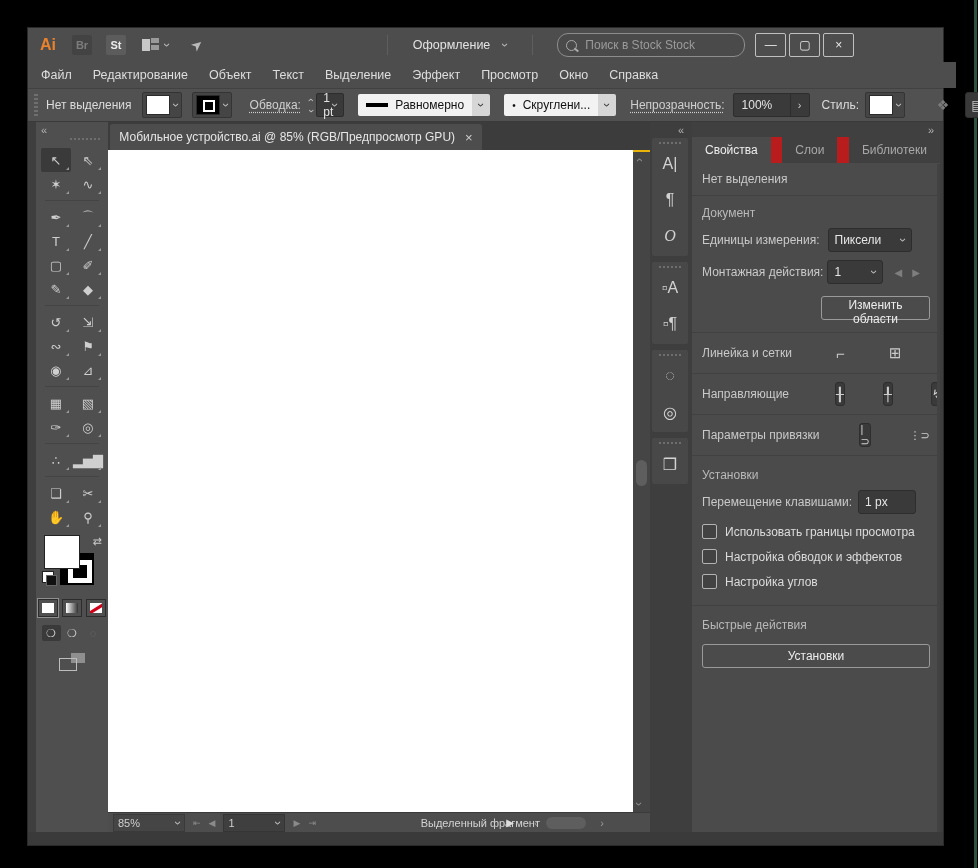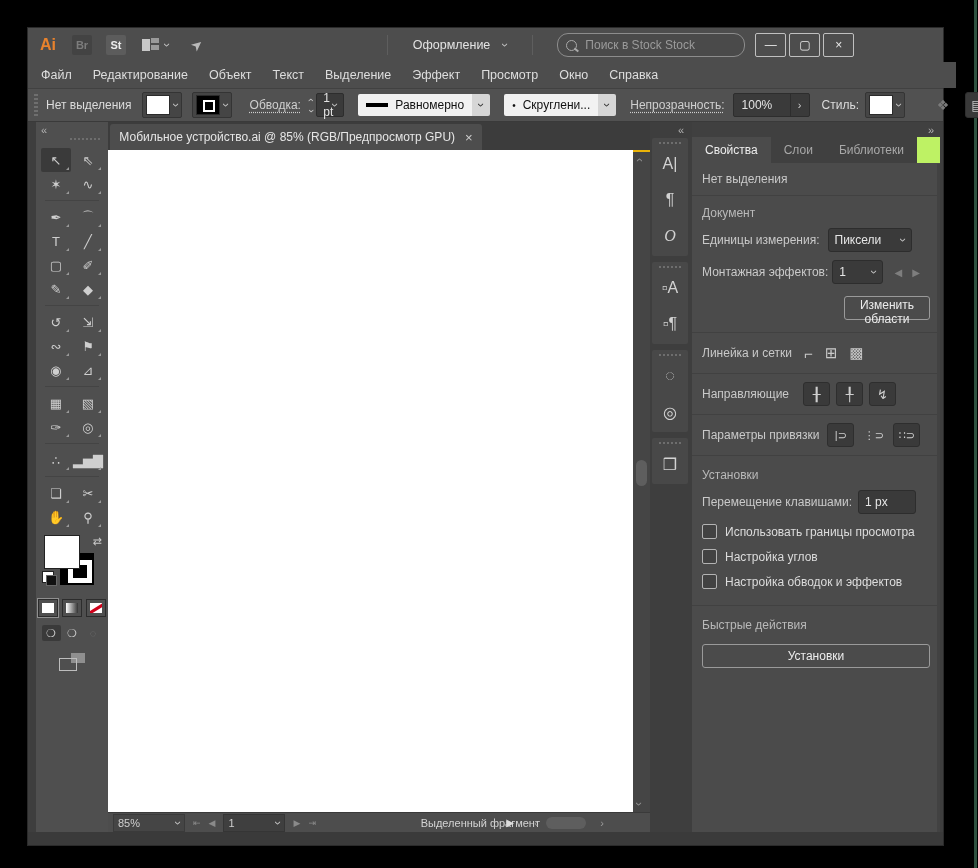--- a/index.html
+++ b/index.html
@@ -160,34 +160,34 @@
   .grip{height:8px;border-bottom:0;position:relative;}
   .grip::after{content:"";position:absolute;left:7px;right:7px;top:4px;border-top:2px dotted #6e6e6e;}
   .strip-icon{height:36px;display:flex;align-items:center;justify-content:center;color:#d2d2d2;
     font-size:16px;}
   .strip-icon.serif{font-family:"Liberation Serif",serif;font-style:italic;}
 
   
   #panel{position:absolute;left:664px;top:0;width:248px;height:710px;background:#4b4b4b;
     overflow:hidden;}
   #panel-header{height:15px;background:#404040;position:relative;}
-  #panel-tabsrow{height:26px;background:#bef264;display:flex;}
+  #panel-tabsrow{height:26px;background:#b91c1c;display:flex;justify-content:space-between;}
   .ptab{padding:0 13px;display:flex;align-items:center;font-size:12px;color:#a8a8a8;background:#404040;}
   .ptab.active{background:#4b4b4b;color:#ededed;}
   .sec{border-bottom:1px solid #414141;padding:0 10px;}
   .sec-title{color:#b9b9b9;font-size:12px;}
   #no-sel{height:32px;display:flex;align-items:center;color:#c9c9c9;}
   .frow{display:flex;align-items:center;margin-top:8px;}
   .flabel{color:#c9c9c9;white-space:nowrap;}
   .dd{display:flex;align-items:center;justify-content:space-between;background:#3a3a3a;
     border:1px solid #2d2d2d;border-radius:3px;height:22px;padding:0 6px;color:#e6e6e6;}
   .panel-btn{display:block;background:transparent;border:1px solid #9a9a9a;border-radius:3px;
     color:#ececec;font-size:12px;height:24px;font-family:inherit;}
   .arrows-dim{color:#7e7e7e;font-size:10px;letter-spacing:10px;margin-left:12px;}
-  .irow{display:flex;align-items:center;height:40px;}
+  .irow{display:flex;align-items:center;height:40px;gap:32px;}
   .glyph-ic{color:#c9c9c9;font-size:15px;margin-left:12px;}
   .sq-btn{width:25px;height:22px;display:flex;align-items:center;justify-content:center;
     border-radius:3px;color:#cfcfcf;font-size:13px;margin-left:6px;background:#3a3a3a;
     border:1px solid #2e2e2e;}
   .sq-btn.flat{background:transparent;border:1px solid transparent;}
   .cb-row{display:flex;align-items:center;margin-top:10px;}
   .cb{width:13px;height:13px;border:1px solid #b3b3b3;border-radius:2px;background:#424242;
     flex:0 0 auto;}
   .cb-label{color:#dcdcdc;margin-left:8px;font-size:12px;}
   #panel-scroll{position:absolute;right:0;top:42px;bottom:0;width:3px;background:#424242;}
@@ -527,29 +527,29 @@
         <div class="sec" style="padding-bottom:12px">
           <div class="sec-title" style="margin-top:10px">Документ</div>
           <div class="frow">
             <span class="flabel">Единицы измерения:</span>
             <span class="dd" style="width:70px;margin-left:8px">
               <span>Пиксели</span>
               <span class="chev"></span>
             </span>
           </div>
           <div class="frow">
-            <span class="flabel">Монтажная эффектов:</span>
+            <span class="flabel">Монтажная действия:</span>
             <span class="dd" style="width:70px;margin-left:4px">
               <span>1</span>
               <span class="chev"></span>
             </span>
             <span class="arrows-dim">◀▶</span>
           </div>
           <div class="frow" style="justify-content:flex-end;margin-top:12px">
-            <button class="panel-btn" style="width:86px">Изменить области</button>
+            <button class="panel-btn" style="width:109px">Изменить области</button>
           </div>
         </div>
 
         <div class="sec irow">
           <span class="flabel">Линейка и сетки</span>
           <span class="glyph-ic">⌐</span>
           <span class="glyph-ic">⊞</span>
           <span class="glyph-ic">▩</span>
         </div>
 
@@ -575,25 +575,25 @@
               <span>1 px</span>
             </span>
           </div>
           <div>
               <div class="cb-row">
                 <span class="cb"></span>
                 <span class="cb-label">Использовать границы просмотра</span>
               </div>
               <div class="cb-row">
                 <span class="cb"></span>
-                <span class="cb-label">Настройка углов</span>
+                <span class="cb-label">Настройка обводок и эффектов</span>
               </div>
               <div class="cb-row">
                 <span class="cb"></span>
-                <span class="cb-label">Настройка обводок и эффектов</span>
+                <span class="cb-label">Настройка углов</span>
               </div>
             </div>
         </div>
 
         <div class="sec" style="border-bottom:none;padding-bottom:16px">
           <div class="sec-title" style="margin-top:12px">Быстрые действия</div>
           <div>
               <button class="panel-btn" style="width: 100%; margin-top: 12px;">Установки</button>
             </div>
         </div>

